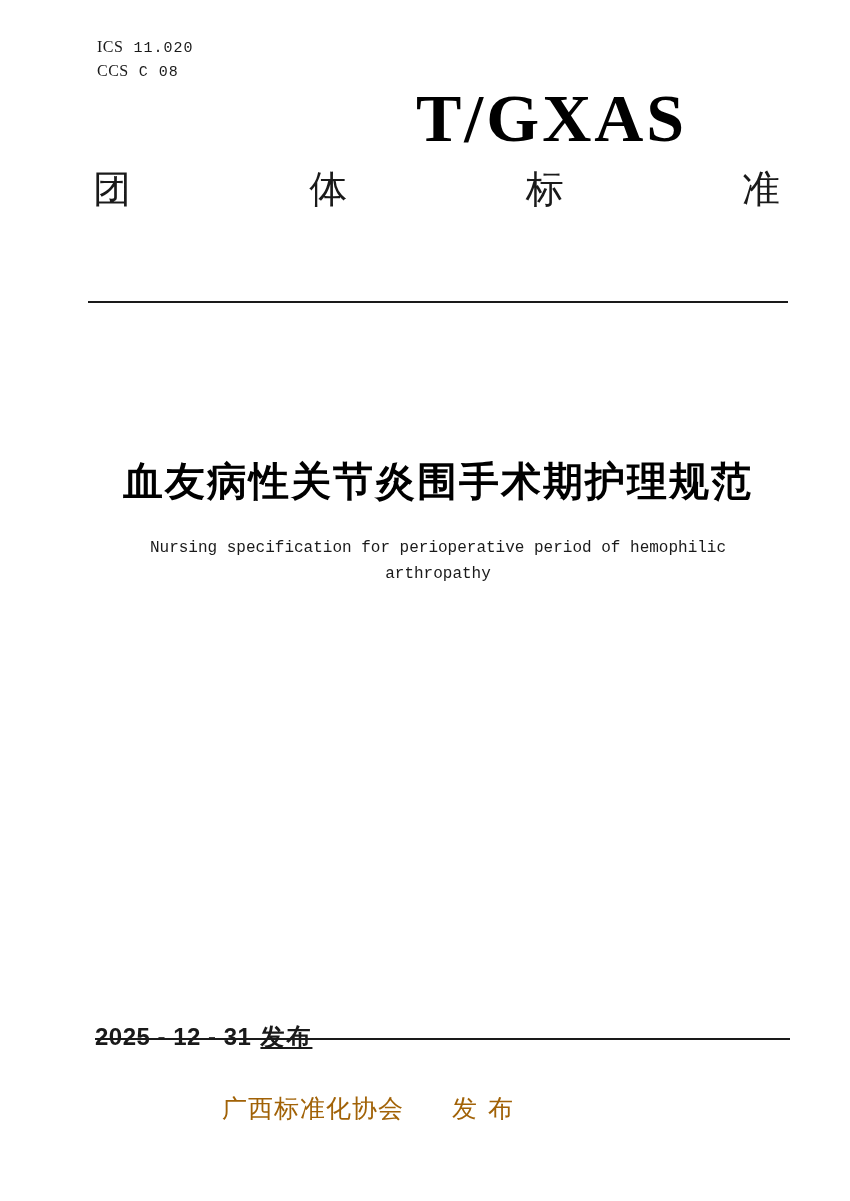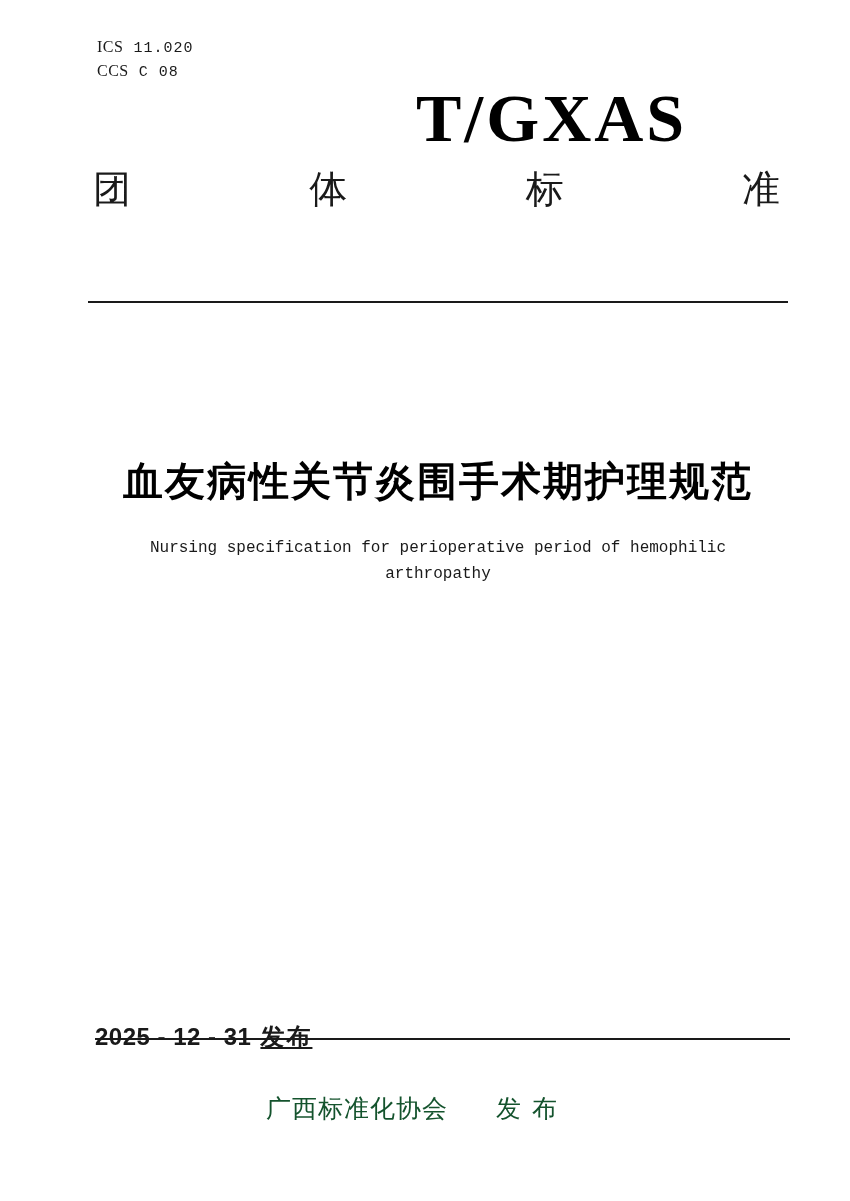--- a/index.html
+++ b/index.html
@@ -154,22 +154,21 @@
   
   .publisher {
     position: absolute;
     top: 1092px;
     left: 0;
     width: 737px;
     text-align: center;
     font-size: 25px;
     line-height: 32px;
     font-weight: 500;
-    color: #14532d;
-    padding-left: 44px;
+    color: #a16207;
   }
   .publisher .org { letter-spacing: 1px; }
   .publisher .action {
     margin-left: 48px;
     letter-spacing: 2px;
     white-space: pre;
   }
 </style>
 </head>
 <body>

